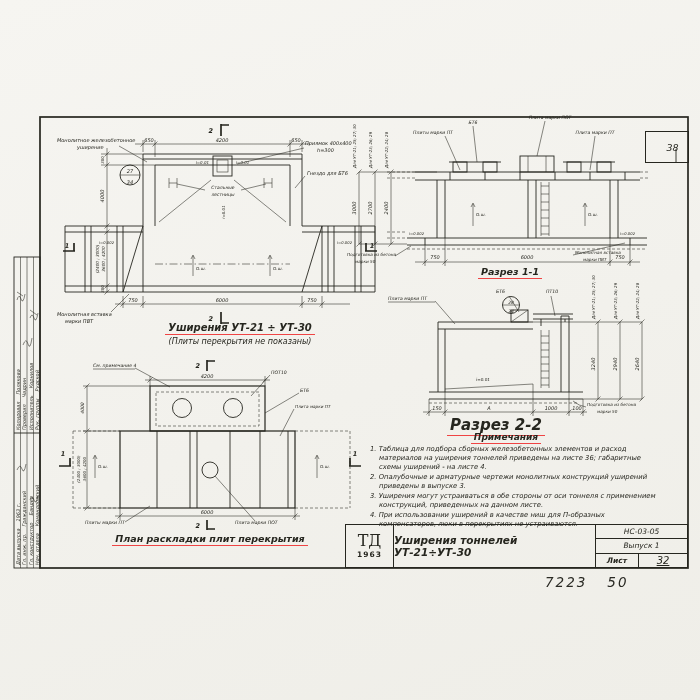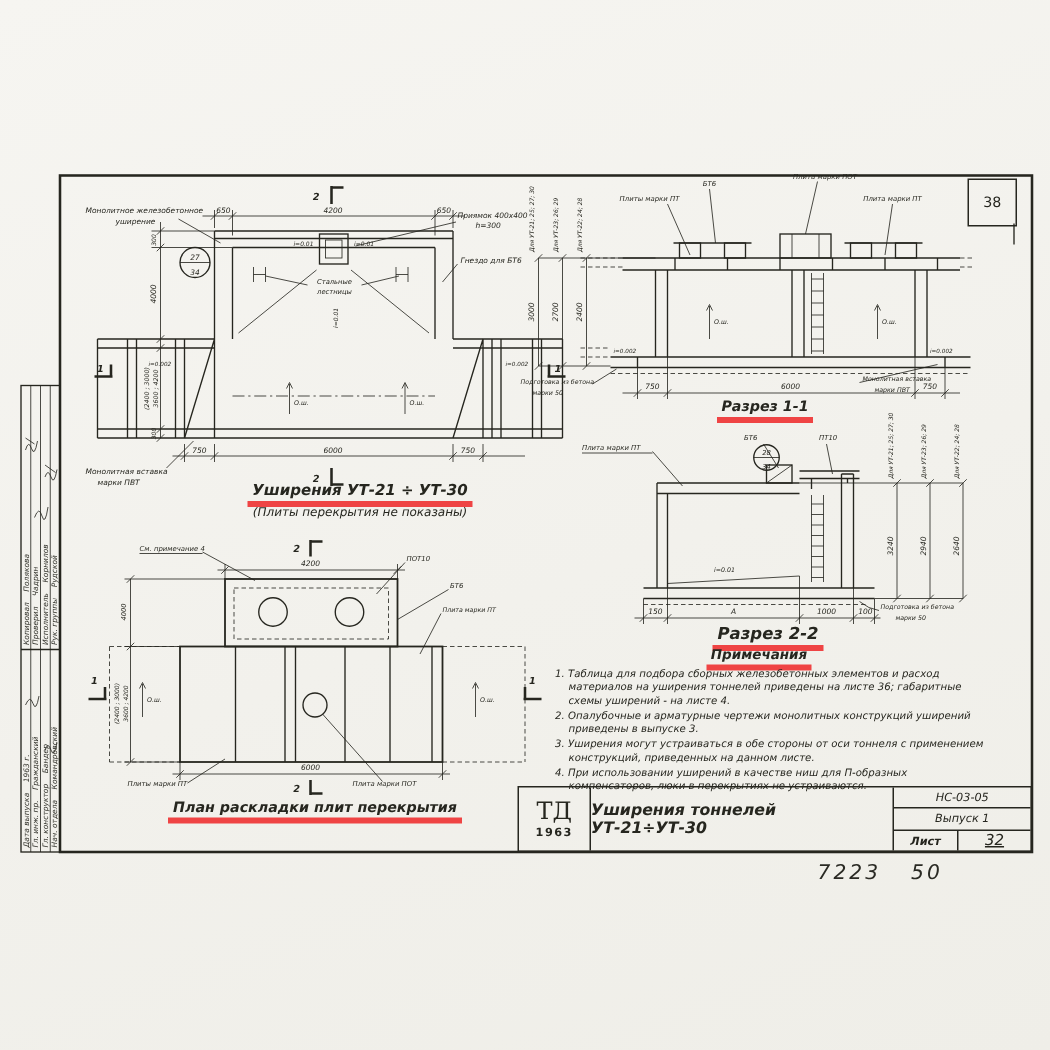--- a/index.html
+++ b/index.html
@@ -10,21 +10,21 @@
   }
   .abs{position:absolute;}
   svg{position:absolute;overflow:visible;}
   svg text{font-family:"DejaVu Sans",sans-serif;font-style:italic;fill:#26261f;}
   .ln{stroke:#26261f;stroke-width:.9;fill:none;}
   .thin{stroke:#26261f;stroke-width:.55;fill:none;}
   .thick{stroke:#26261f;stroke-width:1.7;fill:none;}
   .dash{stroke-dasharray:3,2;}
   .dd{stroke-dasharray:8,2.5,1.5,2.5;}
   .dtitle{position:absolute;font-style:italic;font-weight:bold;color:#26261f;text-align:center;}
-  .dtitle span{border-bottom:4px solid #ef4444;padding:0 3px 1px 3px;}
+  .dtitle span{border-bottom:1px solid #ef4444;padding:0 3px 1px 3px;}
   .sub{position:absolute;font-style:italic;color:#26261f;text-align:center;}
   .note-item{font-size:6.8px;font-style:italic;line-height:1.32;margin:0 0 1px 0;
     padding-left:27px;text-indent:-9px;color:#26261f;}
   .rot{position:absolute;transform:rotate(-90deg);transform-origin:0 0;
     font-size:5px;font-style:italic;white-space:nowrap;color:#33332c;}
   .rot .nm{margin-left:7px;}
   .tblock{position:absolute;left:345px;top:524px;width:343px;height:44px;
     border:1.5px solid #26261f;display:flex;box-sizing:border-box;background:transparent;}
   .tb-logo{width:47px;border-right:1.3px solid #26261f;display:flex;flex-direction:column;
     align-items:center;justify-content:center;}
@@ -33,23 +33,23 @@
   .tb-title{flex:1;border-right:1.3px solid #26261f;display:flex;align-items:center;
     justify-content:center;font-style:italic;font-weight:bold;font-size:10.5px;}
   .tb-right{width:91px;display:flex;flex-direction:column;}
   .tb-row{flex:1;display:flex;align-items:center;justify-content:center;
     font-style:italic;font-size:7.5px;border-bottom:1.1px solid #26261f;box-sizing:border-box;}
   .tb-row:last-child{border-bottom:none;}
   .tb-split{display:flex;padding:0;}
   .tb-split .c1{width:43px;border-right:1.1px solid #26261f;display:flex;align-items:center;
     justify-content:center;height:100%;box-sizing:border-box;font-weight:bold;}
   .tb-split .c2{flex:1;display:flex;align-items:center;justify-content:center;font-size:10px;text-decoration:underline;}
-  .corner-box{position:absolute;left:645px;top:119px;width:31px;height:30px;
+  .corner-box{position:absolute;left:645px;top:131px;width:31px;height:30px;
     border:1.4px solid #26261f;display:flex;align-items:center;justify-content:center;
-    font-size:9.5px;}
+    font-style:italic;font-size:9.5px;padding-left:11px;}
   .docnum{position:absolute;top:574px;left:545px;font-style:italic;font-size:13.5px;
     letter-spacing:2px;color:#2a2a24;}
   .docnum span{margin-right:20px;}
 </style>
 </head>
 <body>
 
 <svg style="left:0;top:0" width="700" height="700">
   <rect x="40" y="117" width="648" height="451" class="thick"></rect>
 
@@ -285,21 +285,21 @@
     <text x="212" y="35" transform="rotate(-90 212 35)" font-size="4">Для УТ-21; 25; 27; 30</text>
     <text x="234" y="35" transform="rotate(-90 234 35)" font-size="4">Для УТ-23; 26; 29</text>
     <text x="256" y="35" transform="rotate(-90 256 35)" font-size="4">Для УТ-22; 24; 28</text>
     <text x="54" y="125.5" text-anchor="middle">150</text>
     <text x="106" y="125.5" text-anchor="middle">А</text>
     <text x="168" y="125.5" text-anchor="middle">1000</text>
     <text x="194" y="125.5" text-anchor="middle">100</text>
   </g>
 </svg>
 
-<div class="dtitle" style="left:452px;top:416px;width:120px;font-size:11px">
+<div class="dtitle" style="left:436px;top:416px;width:120px;font-size:15px">
   <span>Разрез 2-2</span>
 </div>
 
 <svg style="left:55px;top:356px" width="310" height="176">
   <g class="ln">
 
     <rect x="95" y="30" width="115" height="45" stroke-width="1.2"></rect>
     <rect x="101" y="36" width="103" height="34" class="thin dash"></rect>
     <circle cx="127" cy="52" r="9.5"></circle>
       <circle cx="178" cy="52" r="9.5"></circle>

